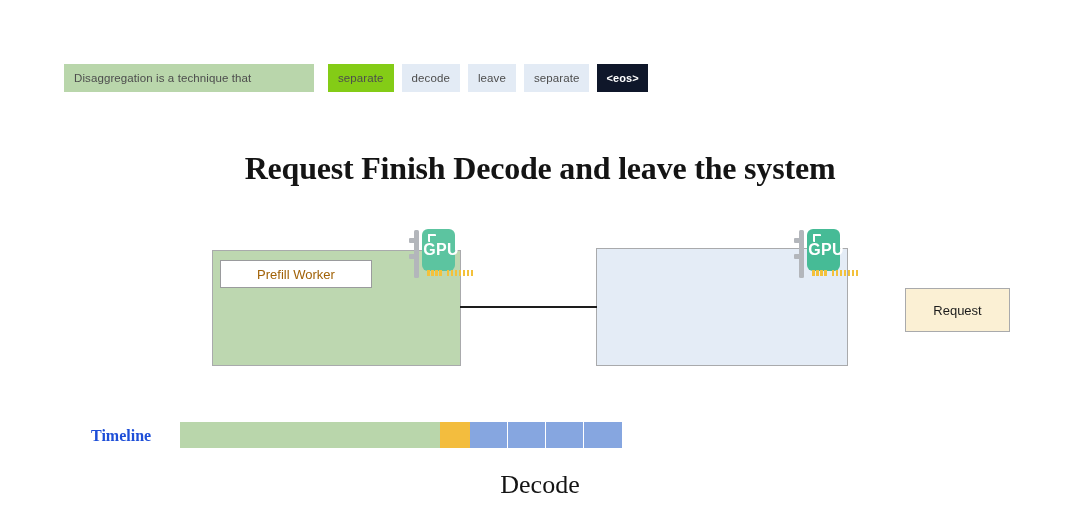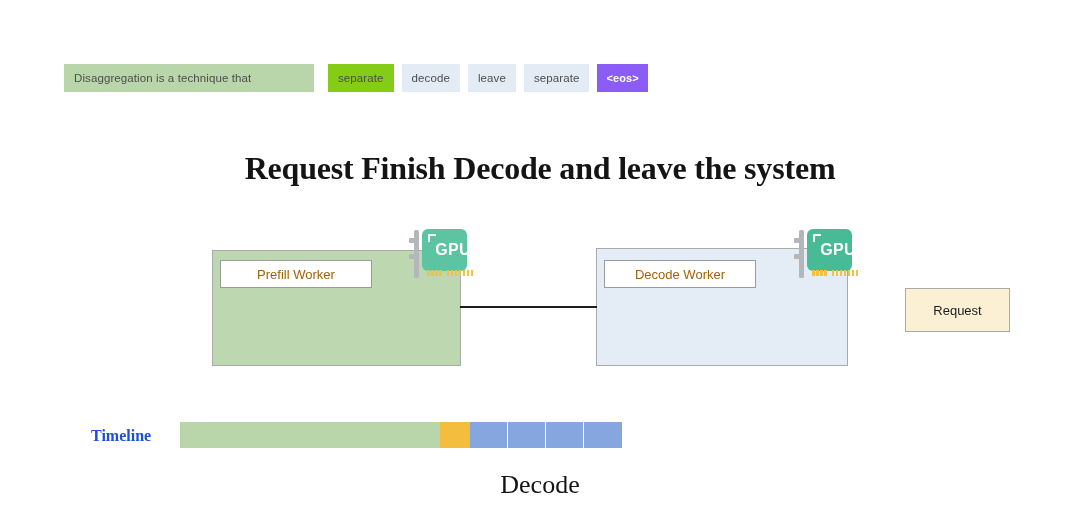--- a/index.html
+++ b/index.html
@@ -52,21 +52,21 @@
     background: #84cc16;
     color: #4d4d4d;
     padding: 0 10px;
   }
   .token.gen-blue {
     background: #e3ebf5;
     color: #4d4d4d;
     padding: 0 10px;
   }
   .token.eos {
-    background: #8b5cf6;
+    background: #0f172a;
     color: #ffffff;
     padding: 0 9px;
     font-size: 11px;
     font-weight: 600;
   }
   .token-gap {
     width: 6px;
     background: #ffffff;
   }
 
@@ -178,21 +178,20 @@
   .gpu-body {
     position: absolute;
     left: 13px;
     top: 1px;
     width: 33px;
     height: 42px;
     border-radius: 6px;
     display: flex;
     align-items: center;
     justify-content: center;
-    padding-left: 12px;
   }
   .gpu-body .corner {
     position: absolute;
     left: 6px;
     top: 5px;
     width: 6px;
     height: 6px;
     border-left: 2px solid #ffffff;
     border-top: 2px solid #ffffff;
     border-radius: 1px;
@@ -298,21 +297,20 @@
         <div class="token eos">&lt;eos&gt;</div>
       </div>
   </div>
 
   <div id="headline">Request Finish Decode and leave the system</div>
 
   <div class="worker-box" id="prefill-box"></div>
   <div class="worker-label" id="prefill-label">Prefill Worker</div>
 
   <div class="worker-box" id="decode-box"></div>
-  <div class="worker-label" id="decode-label">Decode Worker</div>
 
   <div id="connector"></div>
 
   <div class="gpu-card" id="gpu-prefill">
     <div class="gpu-bracket">
       <div class="bar"></div>
       <div class="tab t1"></div>
       <div class="tab t2"></div>
     </div>
     <div class="gpu-body">

